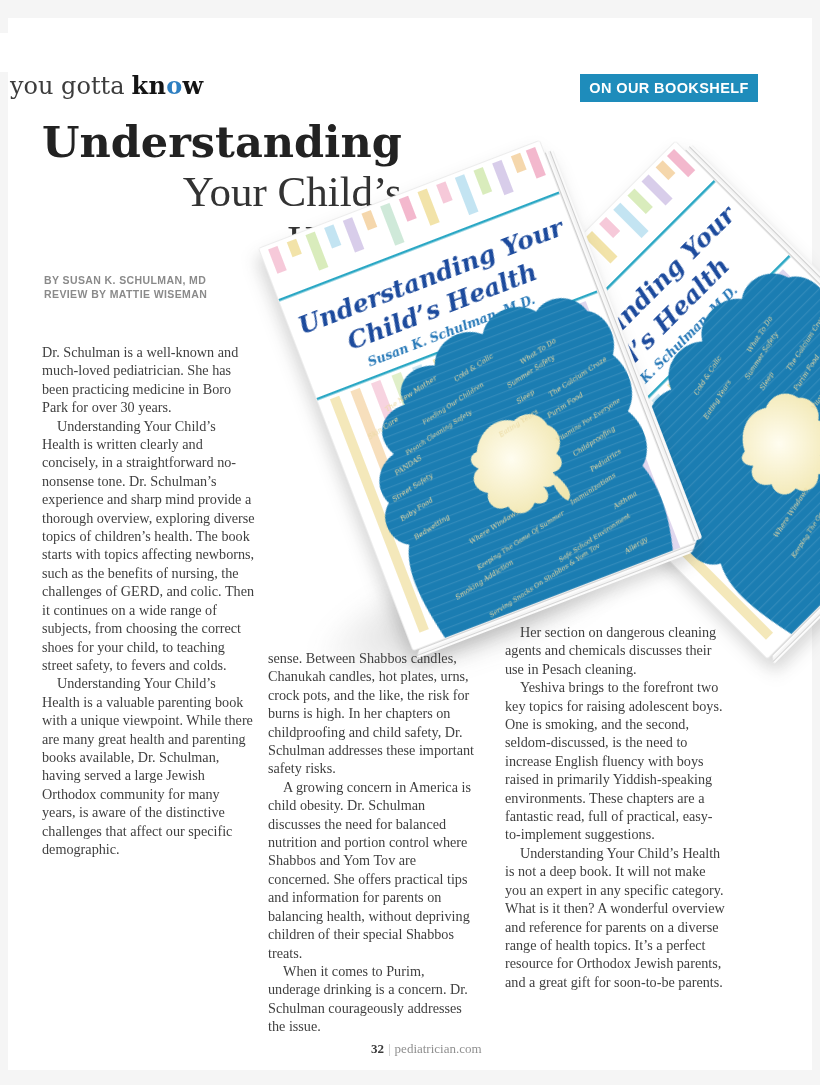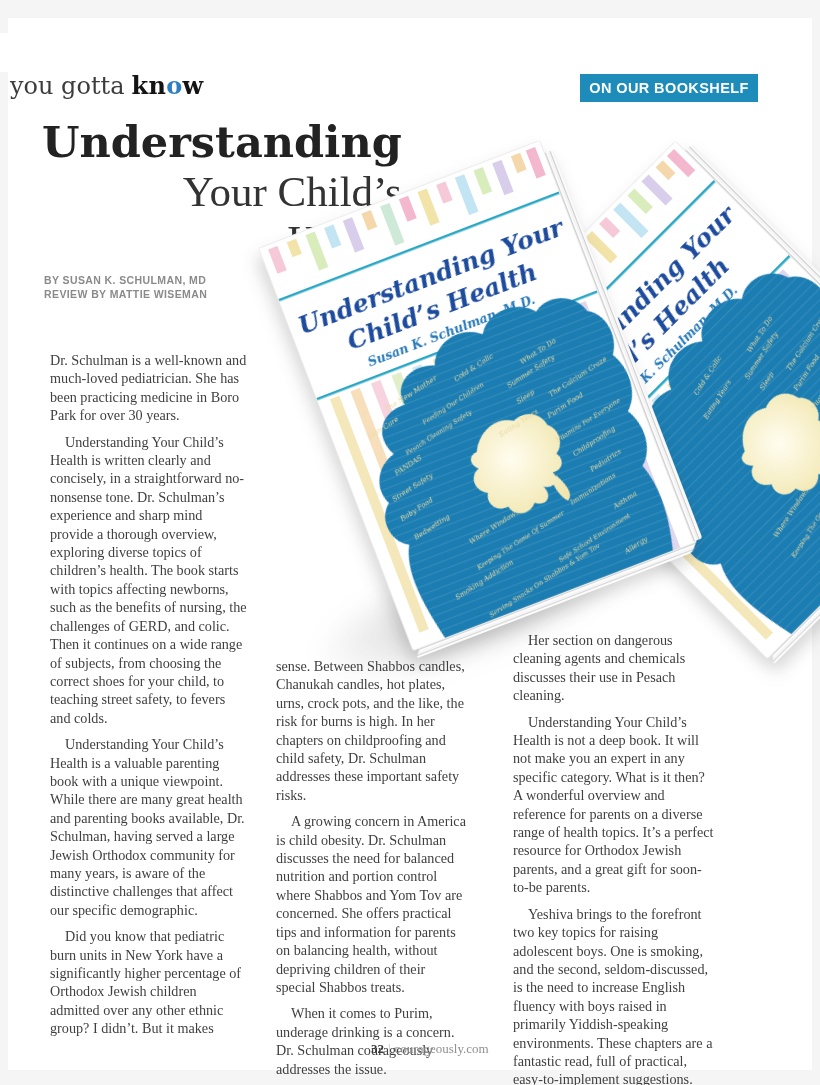--- a/index.html
+++ b/index.html
@@ -18,21 +18,21 @@
     color:var(--badge-text,#fff);font-family:"Liberation Sans",sans-serif;font-weight:bold;
     font-size:14.5px;letter-spacing:.4px;display:flex;align-items:center;justify-content:center;}
   
   .headline{position:absolute;left:42px;top:118px;line-height:49px;color:#2e2e2e;}
   .headline .l1{font-family:"DejaVu Serif",serif;font-weight:bold;font-size:43px;color:#222;}
   .headline .l23{font-family:"Liberation Serif",serif;font-size:43px;color:#333;text-align:right;}
   .byline{position:absolute;left:44px;top:274px;font-family:Liberation Sans, sans-serif;
     font-size:10.5px;font-weight:bold;letter-spacing:.4px;color:var(--byline,#8a8a8a);line-height:13.5px;}
   
   .col{position:absolute;font-size:14.2px;line-height:18.4px;color:var(--body-text,#3f3f3f);}
-  .col p{margin:8px;text-indent:15px;}
+  .col p{margin:0;text-indent:15px;}
   .col p.noindent{text-indent:0;}
   .col1{left:42px;top:343px;width:213px;}
   .col2{left:268px;top:649px;width:207px;}
   .col3{left:505px;top:623px;width:220px;}
   
   .footer{position:absolute;left:323px;top:1041px;font-size:13px;color:var(--footer-text,#999);}
   .footer .pg{font-weight:bold;color:var(--footer-page,#3a3a3a);margin-left:48px;}
   .footer .sep{color:#c0c0c0;margin:0 4px;}
   
   .book-shadow{position:absolute;left:235px;top:535px;width:470px;height:150px;z-index:1;
@@ -237,30 +237,29 @@
         <text x="180" y="258" transform="rotate(-12 180 258)">Eating Years</text>
       </g>
     </svg>
   </div>
 </div>
 
 <div class="col col1">
   <p class="noindent">Dr. Schulman is a well-known and much-loved pediatrician. She has been practicing medicine in Boro Park for over 30 years.</p>
   <p>Understanding Your Child’s Health is written clearly and concisely, in a straightforward no-nonsense tone. Dr. Schulman’s experience and sharp mind provide a thorough overview, exploring diverse topics of children’s health. The book starts with topics affecting newborns, such as the benefits of nursing, the challenges of GERD, and colic. Then it continues on a wide range of subjects, from choosing the correct shoes for your child, to teaching street safety, to fevers and colds.</p>
   <p>Understanding Your Child’s Health is a valuable parenting book with a unique viewpoint. While there are many great health and parenting books available, Dr. Schulman, having served a large Jewish Orthodox community for many years, is aware of the distinctive challenges that affect our specific demographic.</p>
-  <p>Did you know that pediatric burn units in New York have a significantly higher percentage of Orthodox Jewish children admitted over any other ethnic group? I didn’t. But it makes</p>
 </div>
 
 <div class="col col2">
   <p class="noindent">sense. Between Shabbos candles, Chanukah candles, hot plates, urns, crock pots, and the like, the risk for burns is high. In her chapters on childproofing and child safety, Dr. Schulman addresses these important safety risks.</p>
   <p>A growing concern in America is child obesity. Dr. Schulman discusses the need for balanced nutrition and portion control where Shabbos and Yom Tov are concerned. She offers practical tips and information for parents on balancing health, without depriving children of their special Shabbos treats.</p>
   <p>When it comes to Purim, underage drinking is a concern. Dr. Schulman courageously addresses the issue.</p>
 </div>
 
 <div class="col col3">
   <p>Her section on dangerous cleaning agents and chemicals discusses their use in Pesach cleaning.</p>
+  <p>Yeshiva brings to the forefront two key topics for raising adolescent boys. One is smoking, and the second, seldom-discussed, is the need to increase English fluency with boys raised in primarily Yiddish-speaking environments. These chapters are a fantastic read, full of practical, easy-to-implement suggestions.</p>
   <p>Understanding Your Child’s Health is not a deep book. It will not make you an expert in any specific category. What is it then? A wonderful overview and reference for parents on a diverse range of health topics. It’s a perfect resource for Orthodox Jewish parents, and a great gift for soon-to-be parents.</p>
-  <p>Yeshiva brings to the forefront two key topics for raising adolescent boys. One is smoking, and the second, seldom-discussed, is the need to increase English fluency with boys raised in primarily Yiddish-speaking environments. These chapters are a fantastic read, full of practical, easy-to-implement suggestions.</p>
 </div>
 
 <div class="footer">
-  <span class="pg">32</span><span class="sep">|</span><span>courageously.com</span>
+  <span class="pg">32</span><span class="sep">|</span><span>pediatrician.com</span>
 </div>
 
 </body></html>

